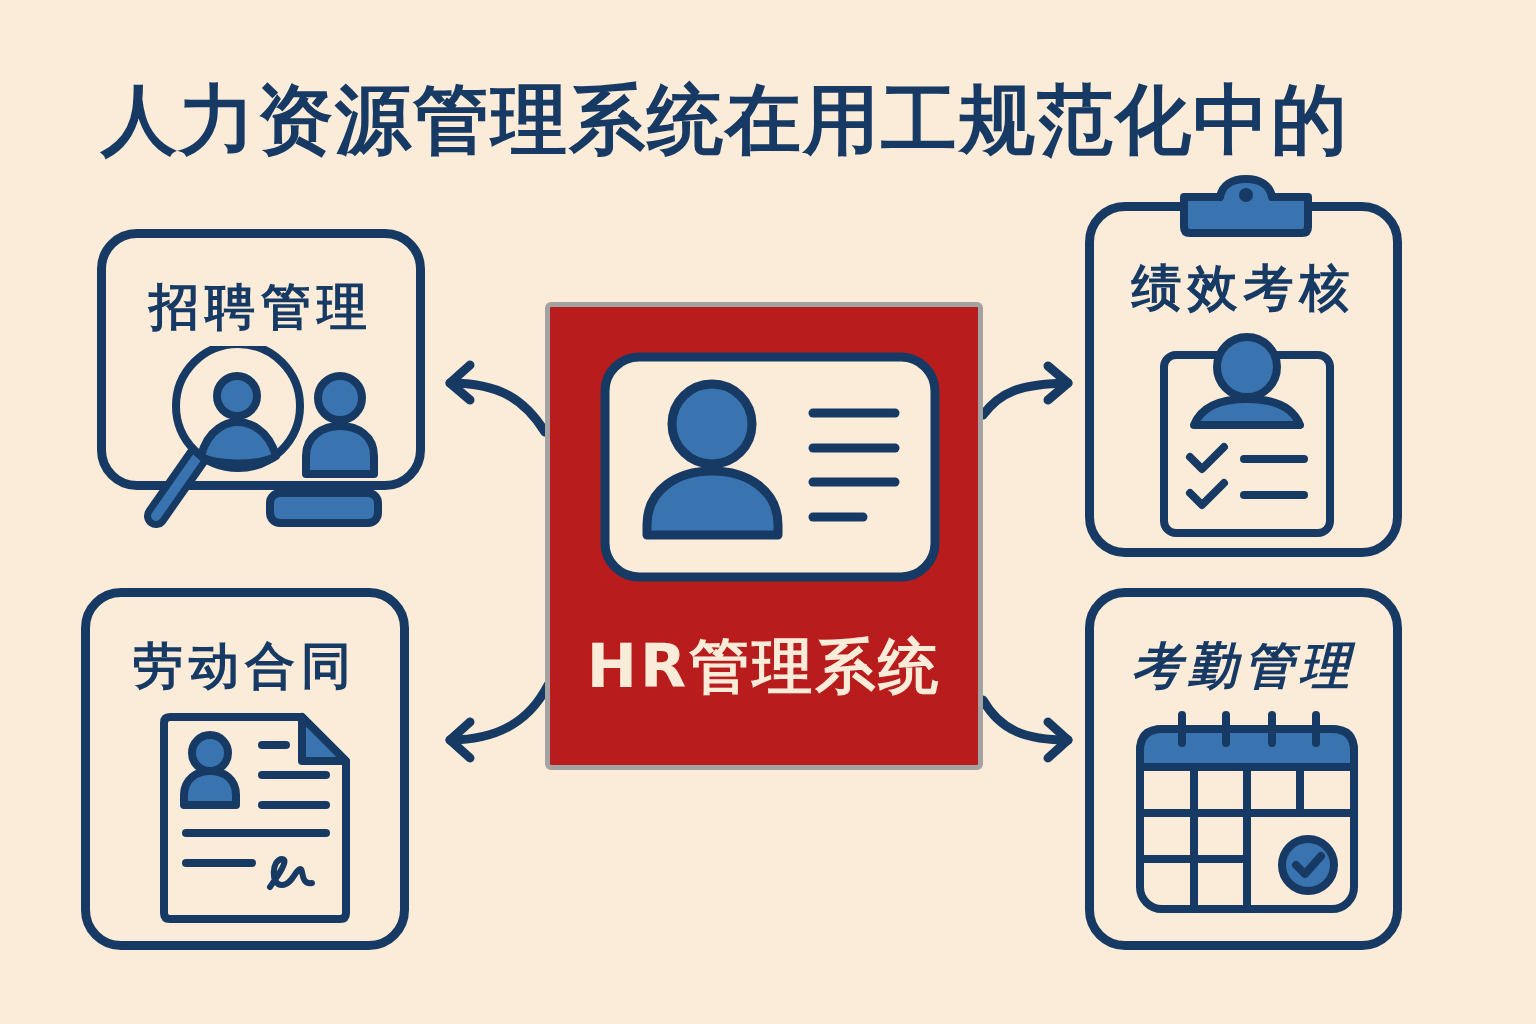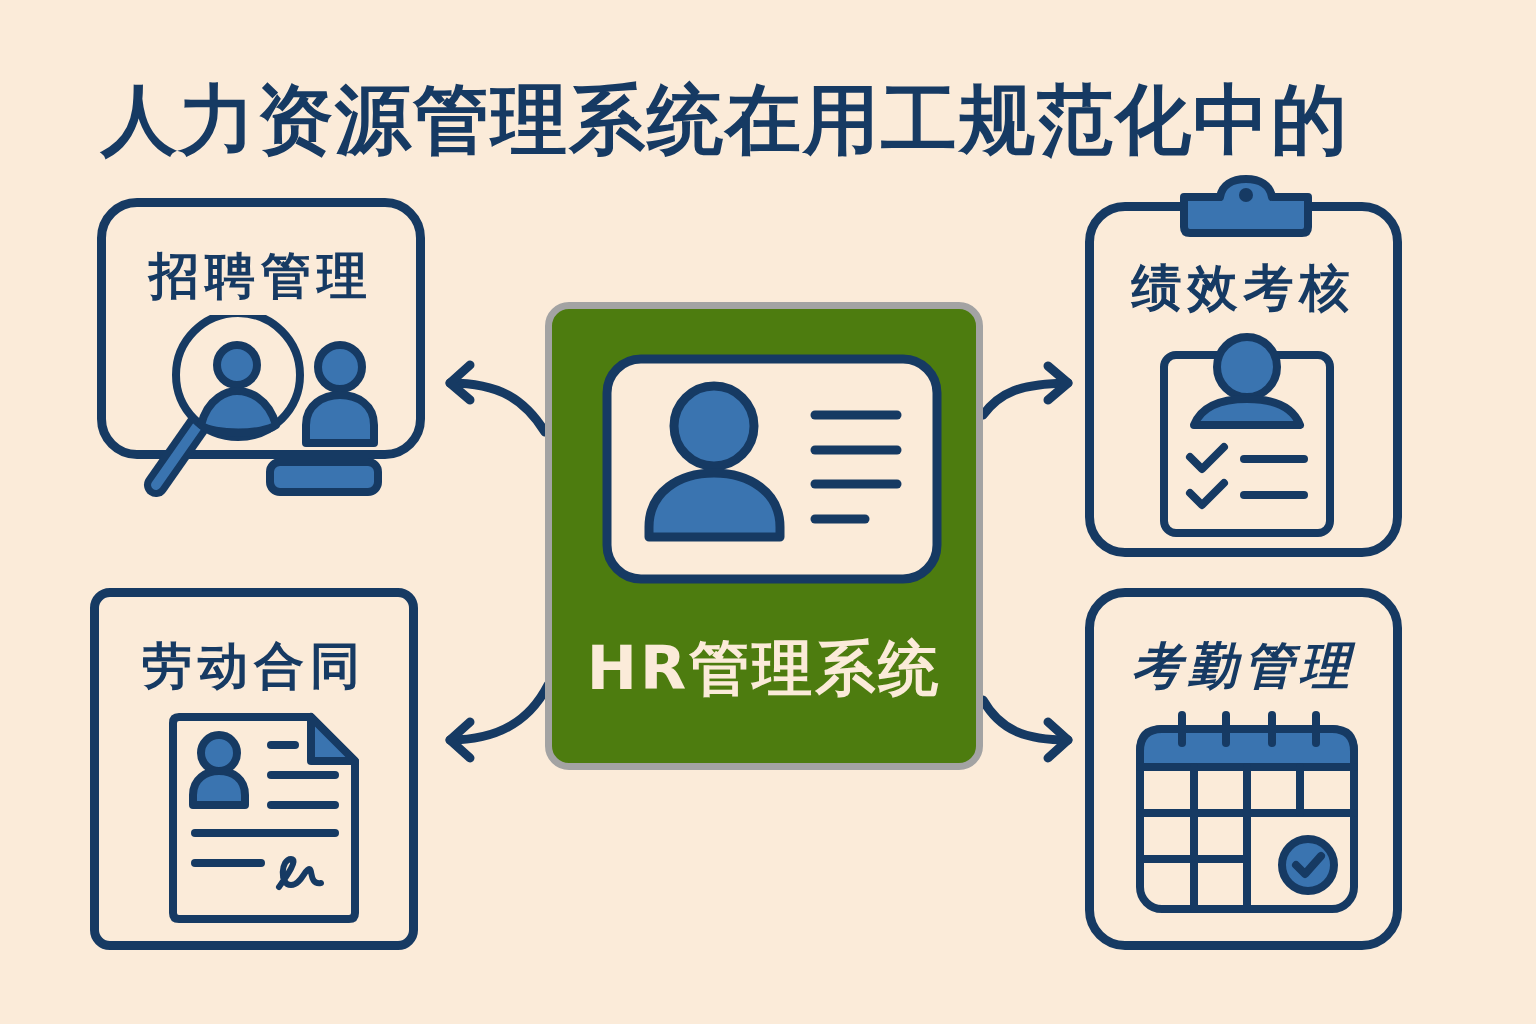--- a/index.html
+++ b/index.html
@@ -20,22 +20,22 @@
     border: 9px solid #163a63; border-radius: 40px;
     background: #fbebd9;
   }
   .card-label {
     position: absolute; left: 0; right: 0; text-align: center;
     color: #163a63; font-weight: bold; font-size: 50px; letter-spacing: 6px;
   }
   .card svg, .center svg, .arrows { position: absolute; }
   .center {
     position: absolute; left: 545px; top: 302px; width: 438px; height: 468px;
-    box-sizing: border-box; border: 7px solid #a3a3a3; border-radius: 24px;
-    background: #4d7c0f;
+    box-sizing: border-box; border: 5px solid #a3a3a3; border-radius: 6px;
+    background: #b91c1c;
   }
   .center-label {
     position: absolute; left: 0; right: 0; top: 320px; text-align: center;
     color: #fbebd9; font-weight: bold; font-size: 60px; letter-spacing: 3px;
   }
 </style>
 </head>
 <body>
 
 <div class="title">
@@ -56,37 +56,37 @@
       <path d="M983 415 C 1000 392, 1020 384, 1068 383"></path>
       <path d="M1048 366 L1068 383 L1048 400"></path>
     </g>
     <g>
       <path d="M983 700 C 1000 730, 1025 740, 1068 740"></path>
       <path d="M1048 722 L1068 740 L1048 758"></path>
     </g>
   </g>
 </svg>
 
-<div class="card" style="left:97px;top:198px;width:328px;height:261px;">
+<div class="card" style="left:97px;top:229px;width:328px;height:261px;">
   <div class="card-label" style="top:36px;">招聘管理</div>
   <svg width="260" height="190" style="left:32px;top:108px;" viewBox="0 0 260 190">
     <g stroke="#163a63" stroke-width="8" stroke-linejoin="round" stroke-linecap="round">
       <line x1="60" y1="110" x2="18" y2="170" stroke-width="24"></line>
       <line x1="60" y1="110" x2="18" y2="170" stroke="#3a74b0" stroke-width="10"></line>
       <circle cx="100" cy="60" r="62" fill="#fbebd9"></circle>
       <circle cx="99" cy="50" r="20" fill="#3a74b0"></circle>
       <path d="M63 110 C 70 82, 90 76, 99 76 C 110 76, 130 82, 138 110 C 125 120, 75 120, 63 110 Z" fill="#3a74b0"></path>
       <circle cx="202" cy="52" r="22" fill="#3a74b0"></circle>
       <path d="M168 128 L168 110 C 168 90, 185 80, 202 80 C 220 80, 236 90, 236 110 L236 128 Z" fill="#3a74b0"></path>
       <rect x="132" y="147" width="108" height="30" rx="10" fill="#3a74b0"></rect>
     </g>
   </svg>
 </div>
 
-<div class="card" style="left:90px;top:588px;width:328px;height:362px;border-radius:20px;">
+<div class="card" style="left:81px;top:588px;width:328px;height:362px;">
   <div class="card-label" style="top:36px;">劳动合同</div>
   <svg width="210" height="220" style="left:62px;top:112px;" viewBox="0 0 210 220">
     <g stroke="#163a63" stroke-width="8" stroke-linejoin="round" stroke-linecap="round">
       <path d="M12 14 Q12 8 18 8 L150 8 L194 52 L194 204 Q194 210 188 210 L18 210 Q12 210 12 204 Z" fill="#fbebd9"></path>
       <path d="M150 8 L150 52 L194 52 Z" fill="#3a74b0"></path>
       <circle cx="58" cy="44" r="18" fill="#3a74b0"></circle>
       <path d="M32 96 L32 86 C 32 70, 45 62, 58 62 C 72 62, 84 70, 84 86 L84 96 Z" fill="#3a74b0"></path>
       <line x1="110" y1="36" x2="134" y2="36"></line>
       <line x1="110" y1="66" x2="174" y2="66"></line>
       <line x1="110" y1="96" x2="174" y2="96"></line>

